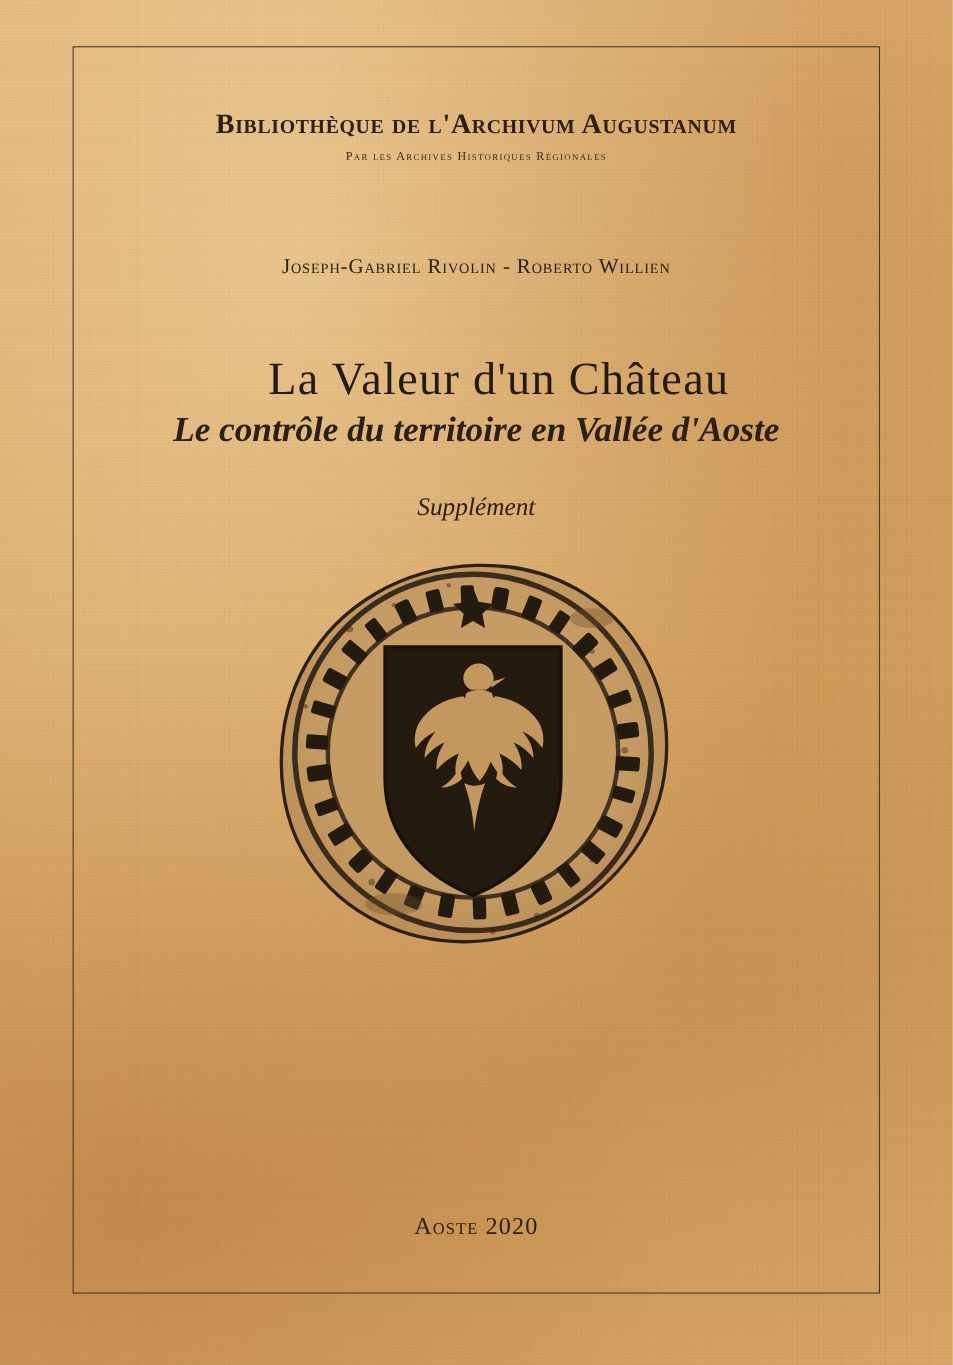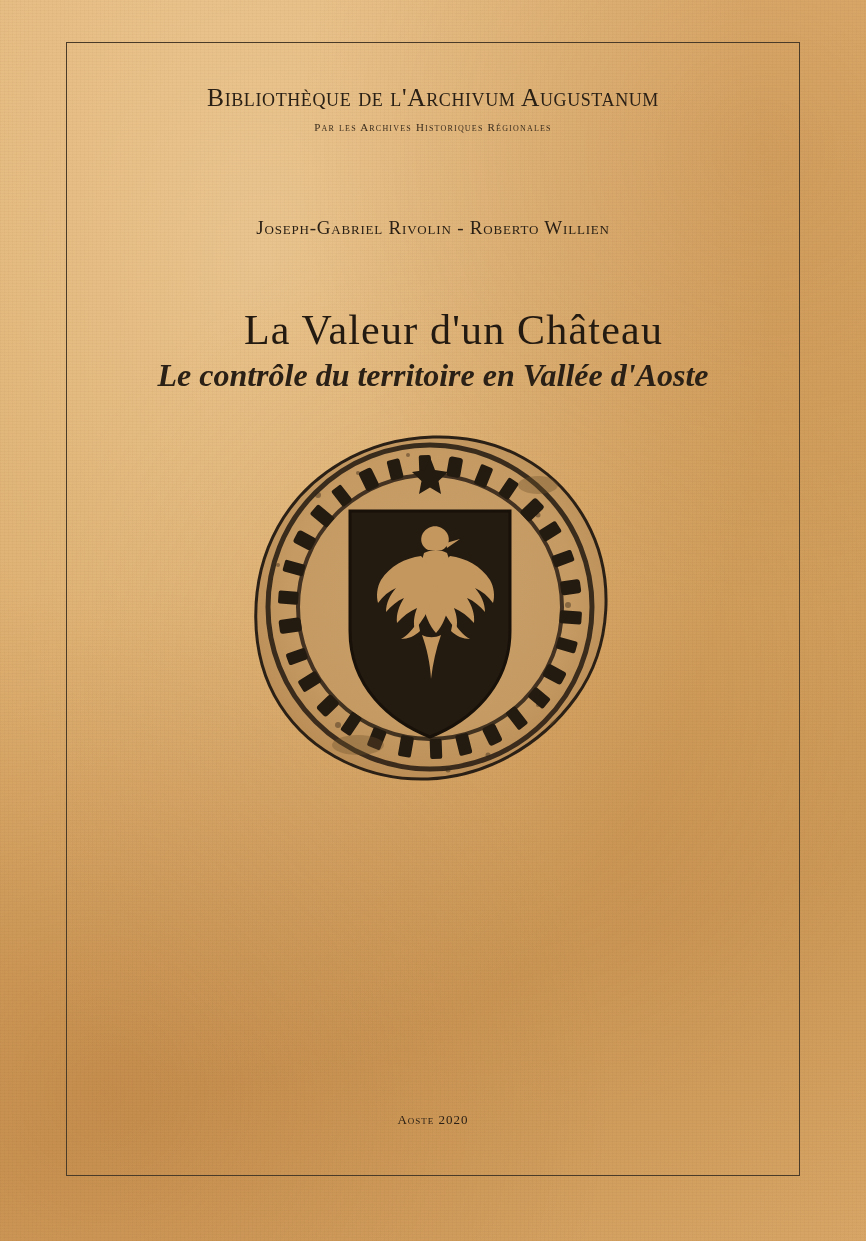--- a/index.html
+++ b/index.html
@@ -61,23 +61,23 @@
     left: 66px;
     top: 42px;
     width: 734px;
     height: 1134px;
     box-sizing: border-box;
     text-align: center;
     color: #2c2116;
   }
 
   .series-title {
-    margin-top: 41px;
+    margin-top: 56px;
     font-size: 25.5px;
-    font-weight: normal;
+    font-weight: bold;
     letter-spacing: 0.6px;
     line-height: 1.15;
     color: #2a2015;
     font-variant: small-caps;
     text-transform: none;
   }
   .series-sub {
     margin-top: 9px;
     font-size: 11px;
     font-variant: small-caps;
@@ -135,21 +135,21 @@
     display: flex;
     justify-content: center;
     align-items: center;
   }
 
   .imprint {
     position: absolute;
     left: 0;
     right: 0;
     bottom: 48px;
-    font-size: 13px;
+    font-size: 22px;
     font-variant: small-caps;
     letter-spacing: 1px;
     color: #2a2015;
   }
 </style>
 </head>
 <body>
 
 <div class="cover">
   <div class="blotch"></div>
@@ -164,20 +164,21 @@
 
 
     <div class="authors">Joseph-Gabriel Rivolin - Roberto Willien</div>
 
     <div class="main-title">La Valeur d'un Château</div>
 
     <div class="subtitle">
       <div>Le contrôle du territoire en Vallée d'Aoste</div>
     </div>
 
+    <div class="supplement">Supplément</div>
 
     <div class="seal-wrap">
       <svg width="390" height="372" viewBox="0 0 390 372">
         <defs>
           <radialGradient id="sealFill" cx="50%" cy="45%" r="58%">
             <stop offset="0%" stop-color="#caa06a"></stop>
             <stop offset="70%" stop-color="#c59a63"></stop>
             <stop offset="100%" stop-color="#b98c54"></stop>
           </radialGradient>
           <clipPath id="sealClip">

